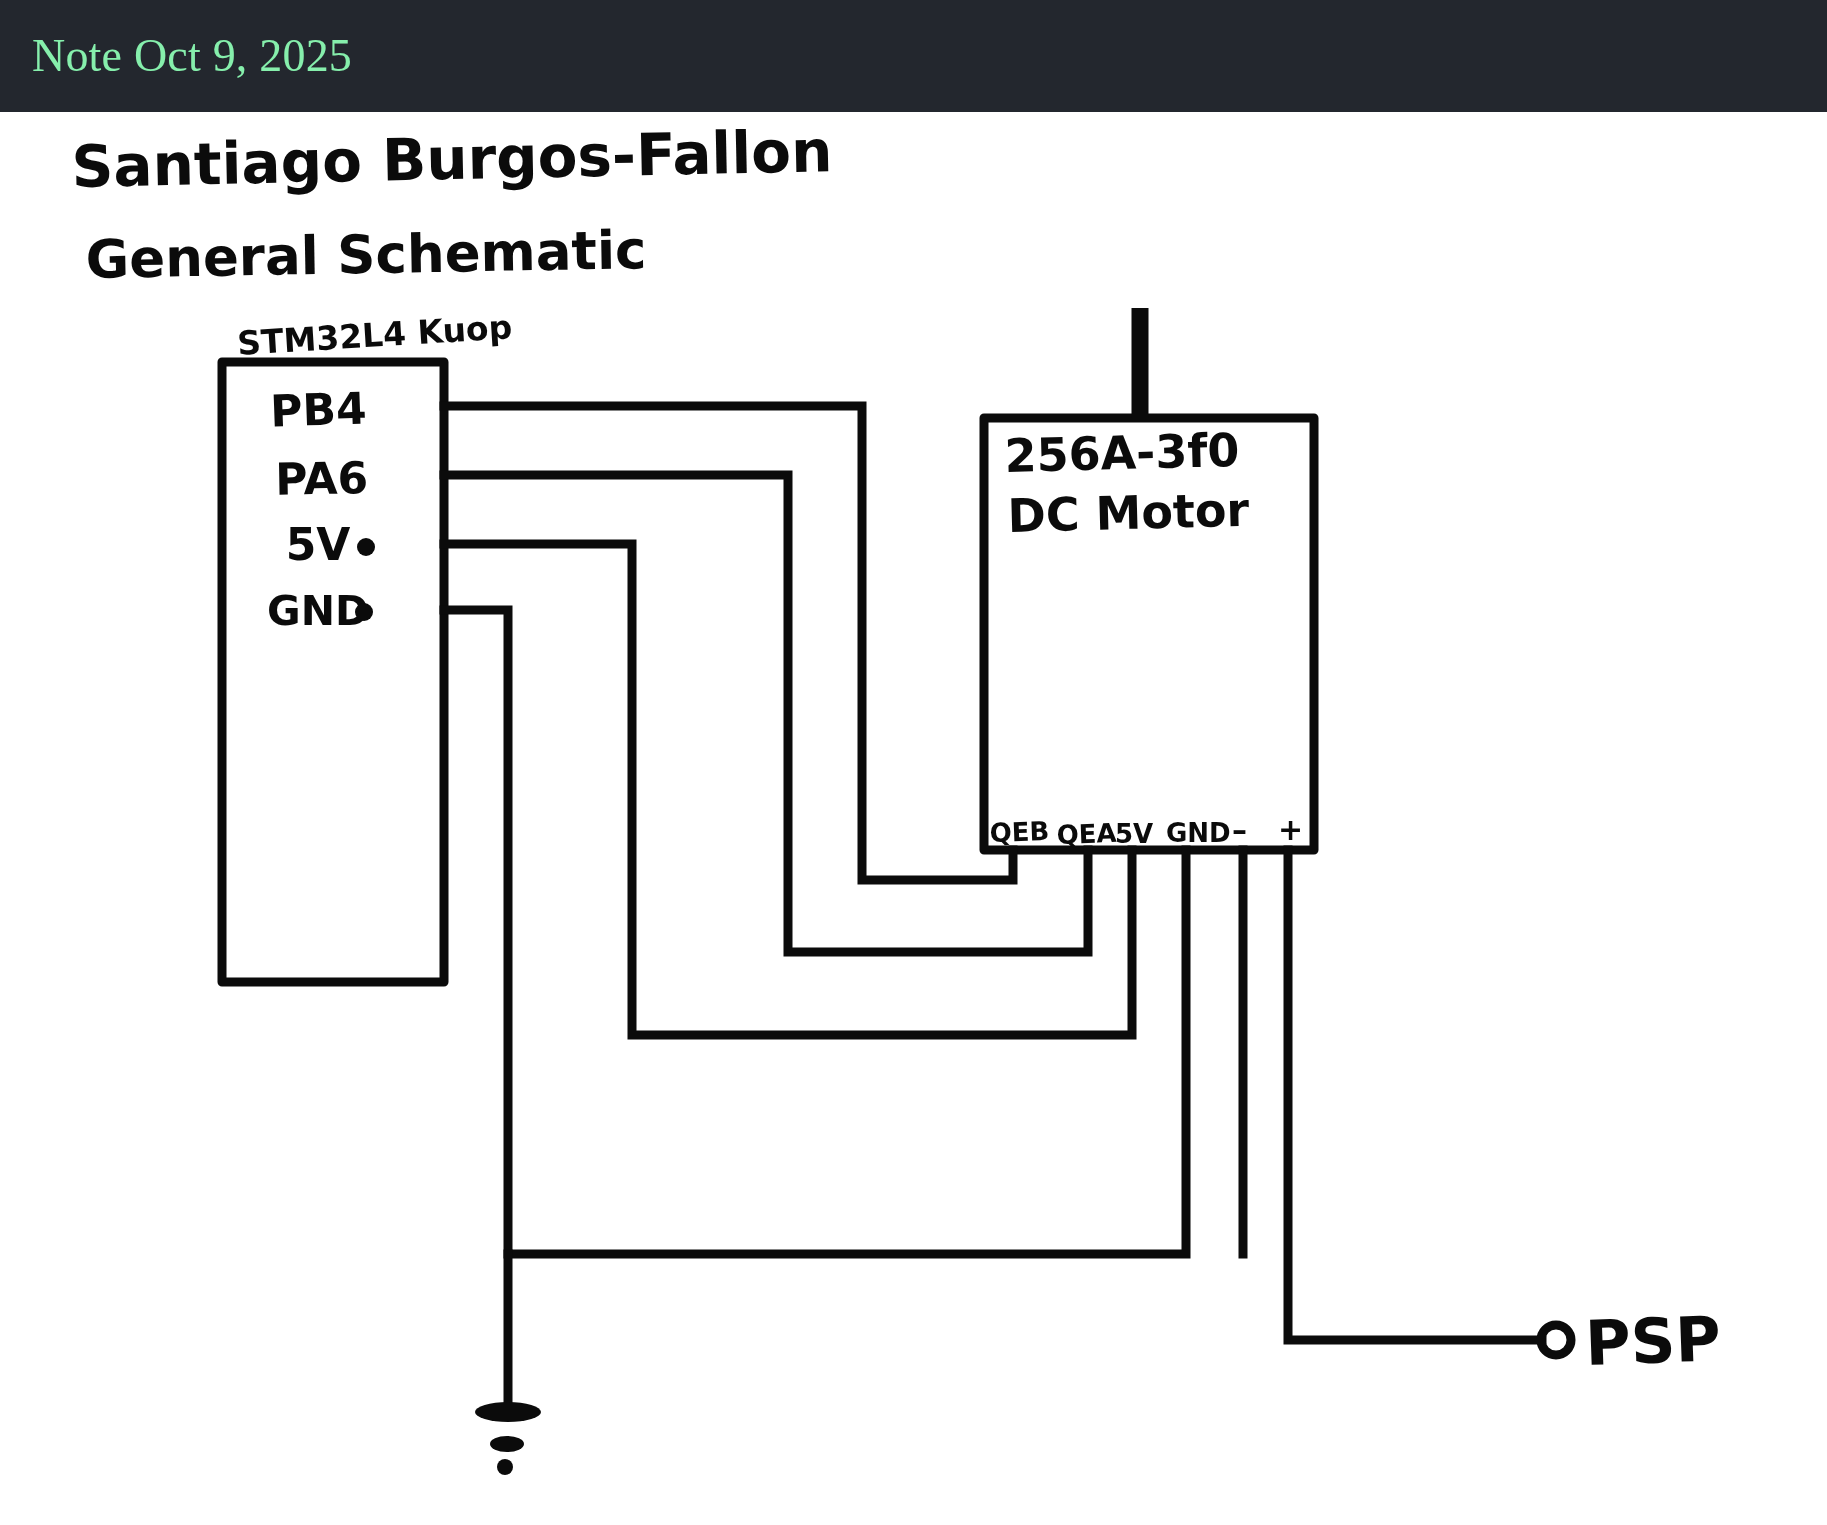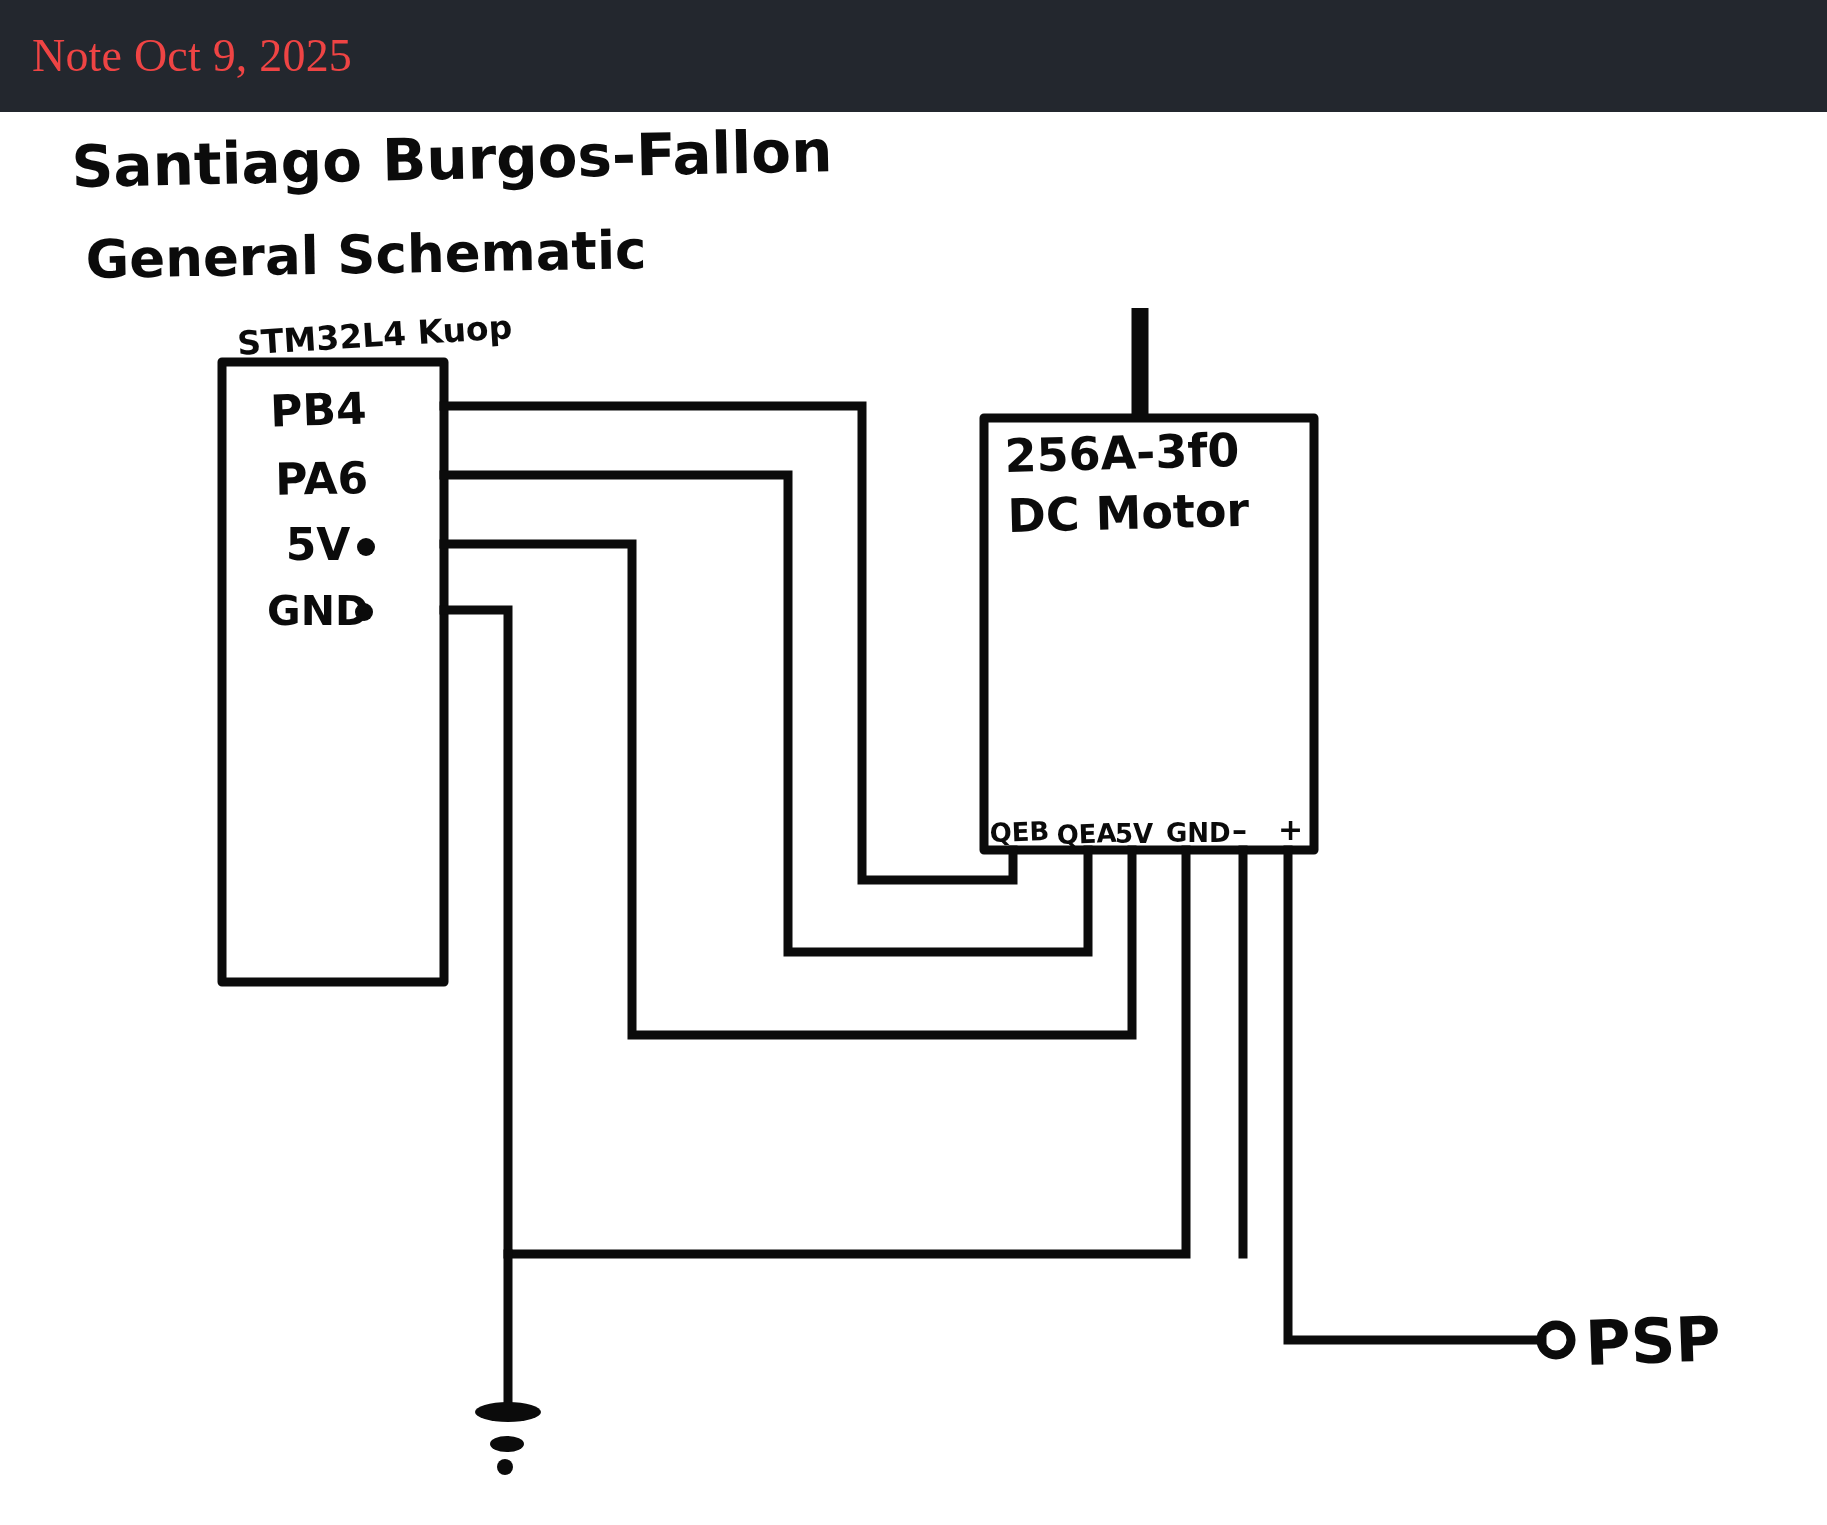--- a/index.html
+++ b/index.html
@@ -24,21 +24,21 @@
     position: absolute;
     left: 0;
     top: 0;
     width: 1827px;
     height: 112px;
     background: #23272e;
     display: flex;
     align-items: center;
   }
   #titlebar-text {
-    color: #ef4444;
+    color: #86efac;
     font-family: "Liberation Serif", serif;
     font-size: 46px;
     letter-spacing: 0.2px;
     padding-left: 32px;
     line-height: 1;
     white-space: nowrap;
   }
   #canvas-area {
     position: absolute;
     left: 0;

